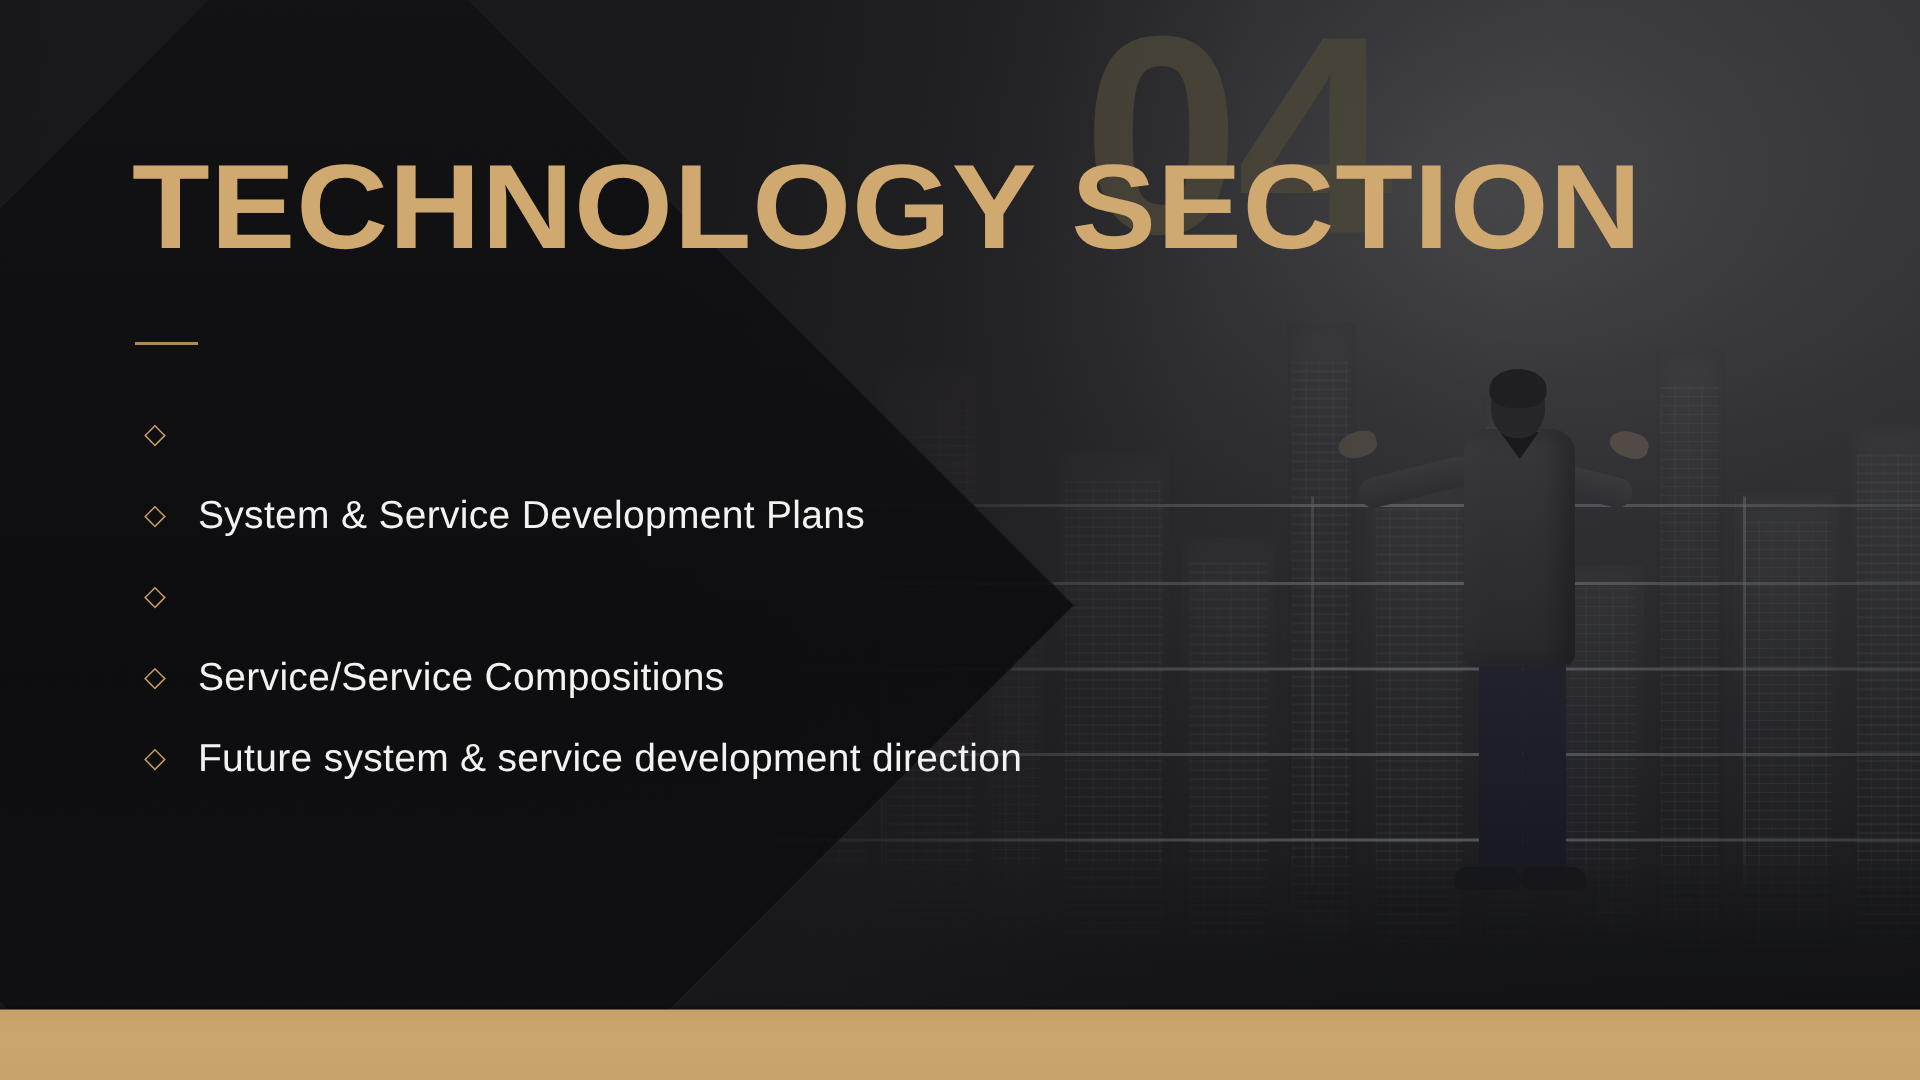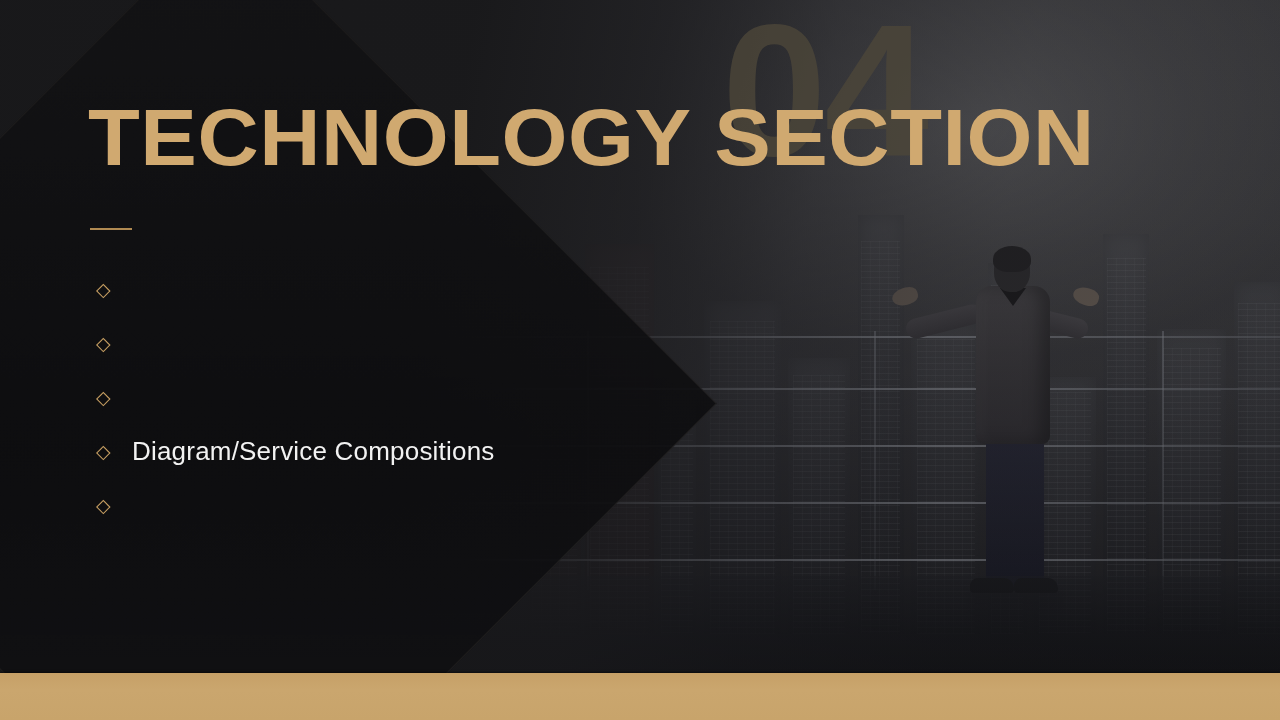--- a/index.html
+++ b/index.html
@@ -394,29 +394,31 @@
     <div class="slide-title">TECHNOLOGY SECTION</div>
 
     <div class="title-rule"></div>
 
     <ul class="bullet-list">
       <li class="bullet-item">
         <span class="bullet-mark">◇</span>
       </li>
       <li class="bullet-item">
         <span class="bullet-mark">◇</span>
+        <span class="bullet-text">System &amp; Service Development Plans</span>
       </li>
       <li class="bullet-item">
         <span class="bullet-mark">◇</span>
       </li>
       <li class="bullet-item">
         <span class="bullet-mark">◇</span>
-        <span class="bullet-text">Diagram/Service Compositions</span>
+        <span class="bullet-text">Service/Service Compositions</span>
       </li>
       <li class="bullet-item">
         <span class="bullet-mark">◇</span>
+        <span class="bullet-text">Future system &amp; service development direction</span>
       </li>
     </ul>
   </div>
 
   <div class="bottom-band"></div>
 
 </div>
 
 </body></html>

